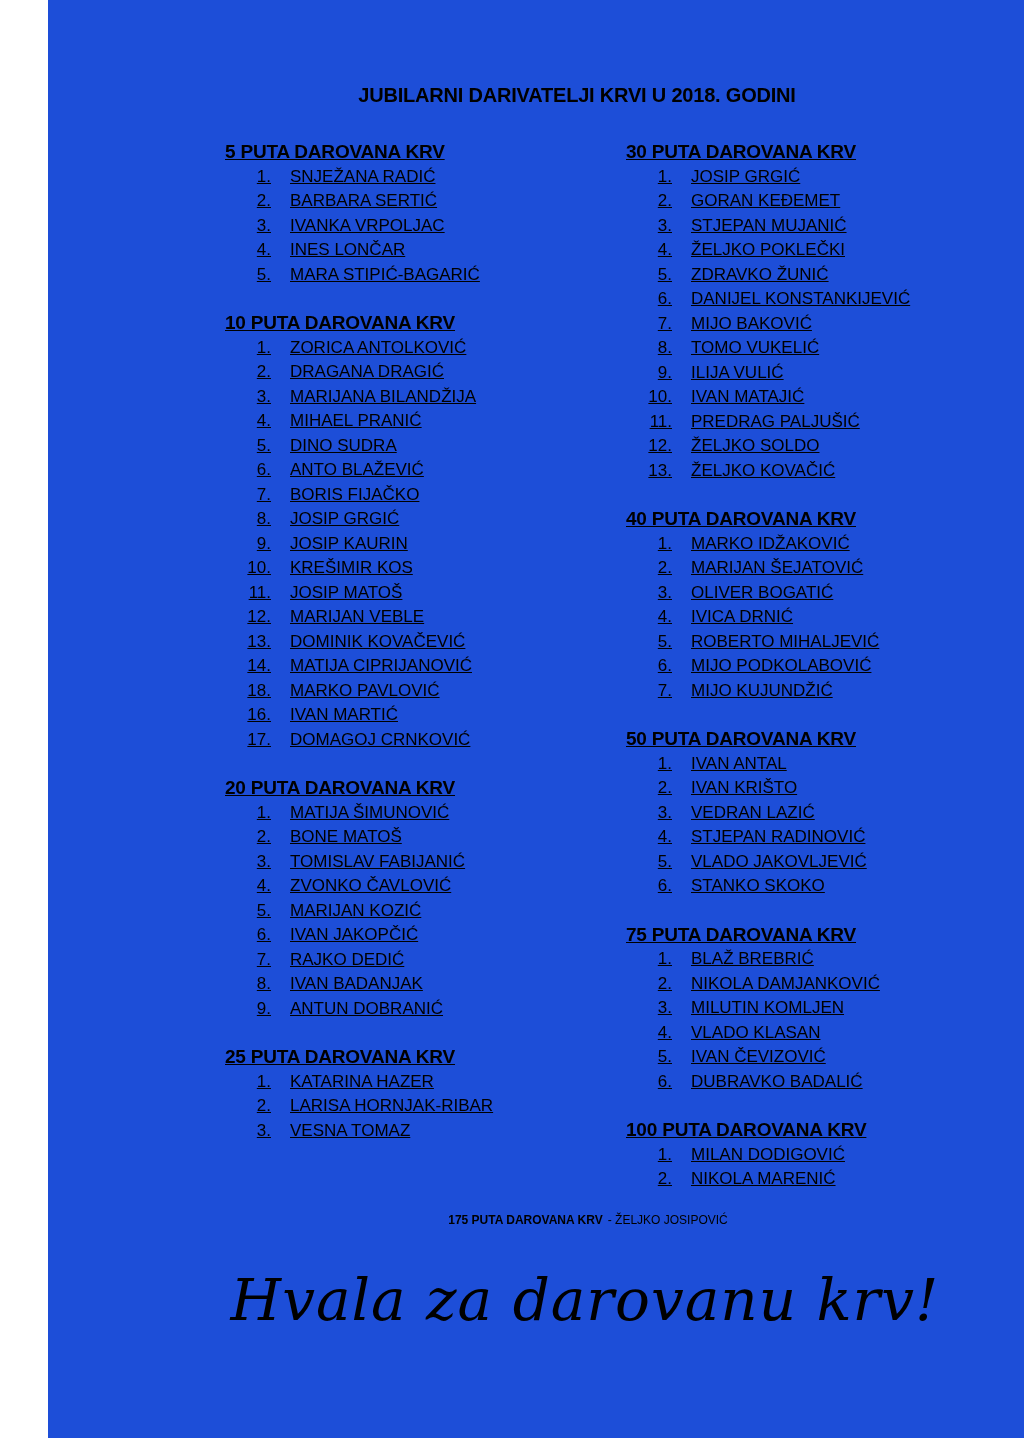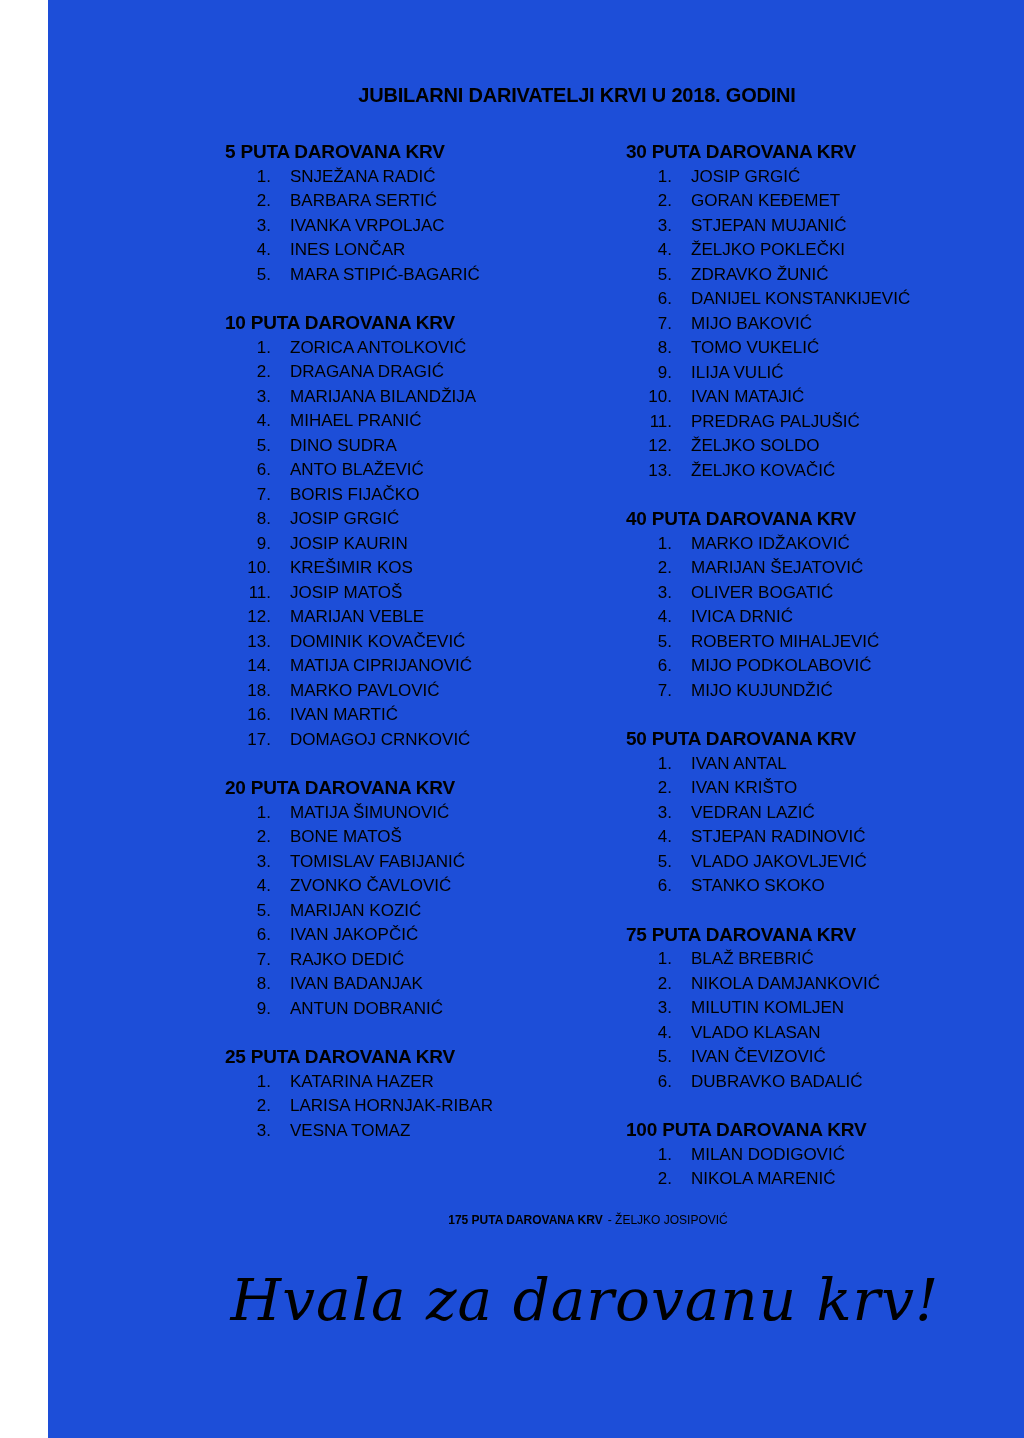--- a/index.html
+++ b/index.html
@@ -22,21 +22,21 @@
     padding-left: 34px;
     text-align: center;
     font-size: 20px;
     font-weight: 700;
     letter-spacing: -0.2px;
     margin: 0;
   }
   .col { position: absolute; top: 140px; }
   .col-left  { left: 177px; width: 400px; }
   .col-right { left: 578px; width: 440px; }
-  .donor-section { margin: 0 0 24px 0; }
+  .donor-section { margin: 0 0 24px 0; text-decoration: underline; }
   .donor-section h2 {
     margin: 0;
     font-size: 19px;
     line-height: 24.5px;
     font-weight: 700;
     letter-spacing: -0.2px;
     white-space: nowrap;
   }
   ol.donor-list { list-style: none; margin: 0; padding: 0; }
   ol.donor-list li {

